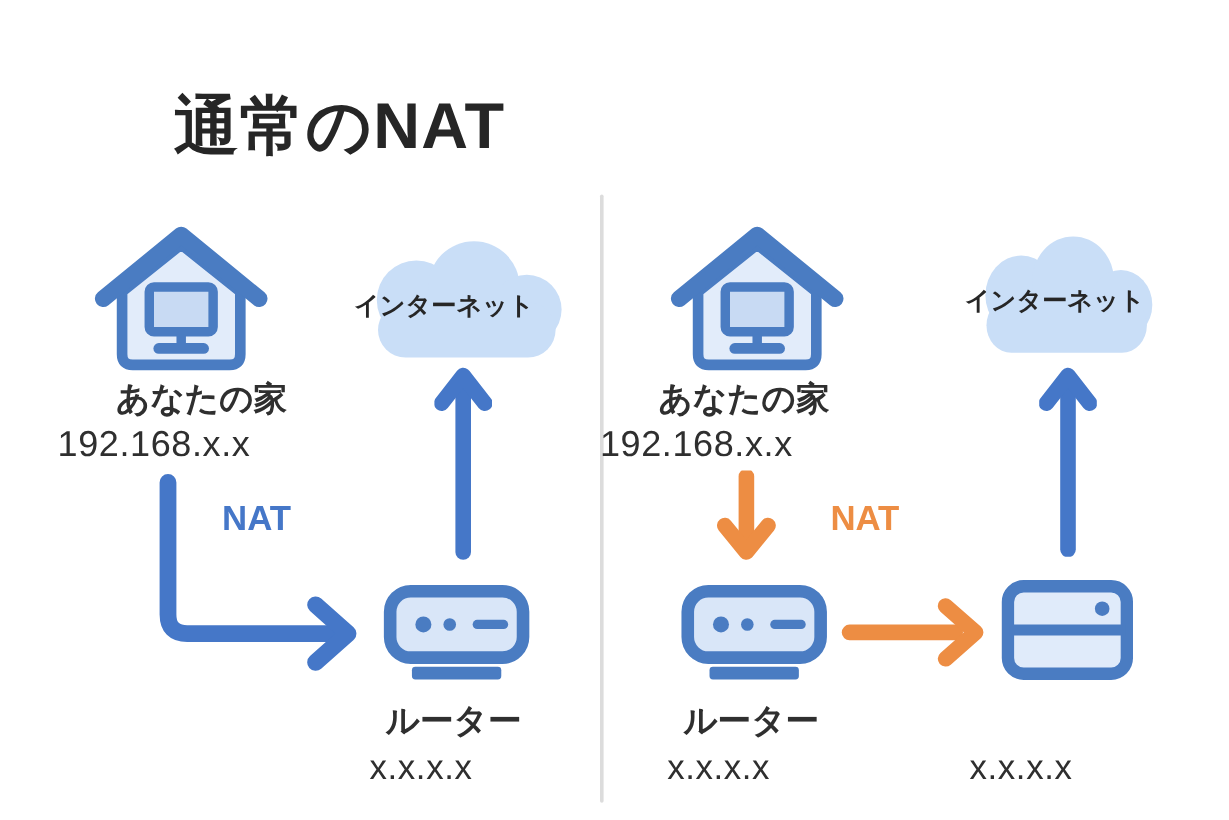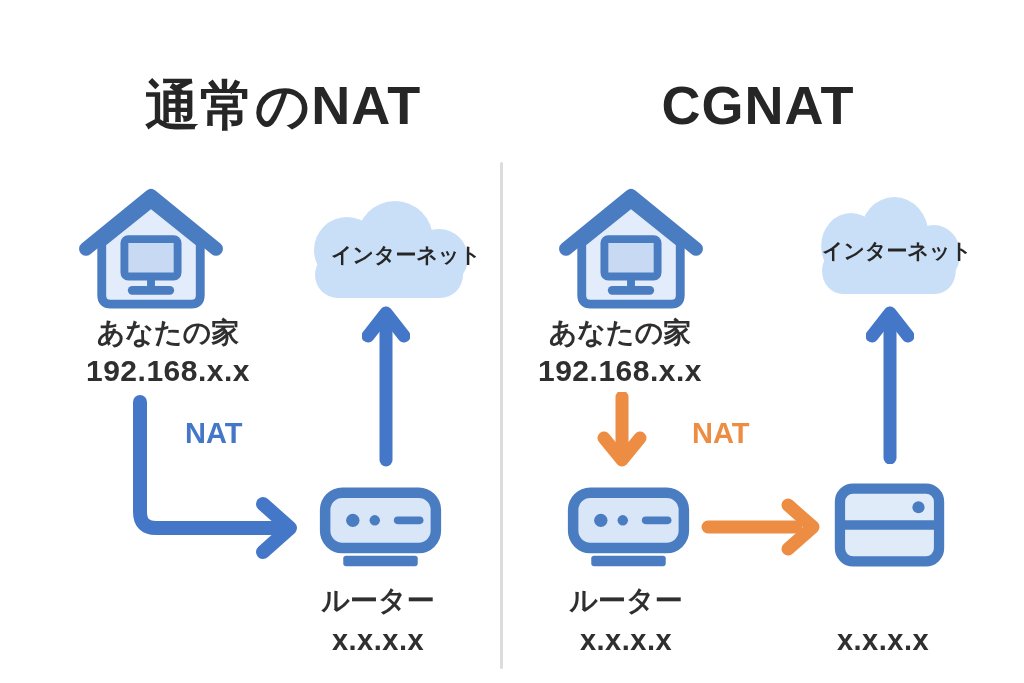--- a/index.html
+++ b/index.html
@@ -8,29 +8,29 @@
     font-family:"Liberation Sans","DejaVu Sans",sans-serif;
     margin-top:44px;
   }
   .abs{position:absolute;}
   section{position:absolute;inset:0;}
   .title{
     font-size:54px;font-weight:800;color:#262626;text-align:center;
     letter-spacing:1px;line-height:1.1;
   }
   .label{font-size:28px;font-weight:700;color:#2f2f2f;text-align:center;line-height:1.2;}
-  .ip{font-size:30px;font-weight:700;color:#2f2f2f;text-align:center;letter-spacing:.5px;}
+  .ip{font-size:30px;font-weight:400;color:#2f2f2f;letter-spacing:.5px;}
   .nat-note{font-size:29px;font-weight:800;text-align:left;line-height:1.5;}
   .nat-note.blue{color:#4577c8;}
   .nat-note.orange{color:#ed8d43;}
   .cloud-wrap{position:absolute;}
   .cloud-wrap svg{position:absolute;left:0;top:0;}
   .cloud-label{
     position:absolute;left:0;right:0;top:44%;transform:translateY(-8%);
-    font-size:21px;font-weight:700;color:#262626;text-align:right;
+    font-size:21px;font-weight:700;color:#262626;text-align:left;
   }
   .divider{position:absolute;background:#dcdcdc;border-radius:2px;}
 </style>
 </head>
 <body>
 
 <div class="canvas">
 
   <section>
 
@@ -80,21 +80,20 @@
     </svg>
 
     <div class="abs label" style="left:308px;top:540px;width:140px;">ルーター</div>
     <div class="abs ip" style="left:308px;top:580px;width:140px;font-size:29px;">x.x.x.x</div>
   </section>
 
   <div class="divider" style="left:500px;top:118px;width:3px;height:507px;"></div>
 
   <section>
 
-    <div class="abs title" style="left:538px;top:32px;width:440px;">CGNAT</div>
 
     <svg class="abs" style="left:552px;top:136px;" width="158" height="132" viewBox="0 0 160 134">
       <path d="M30 64 L80 24 L130 64 L130 117 Q130 126 121 126 L39 126 Q30 126 30 117 Z" fill="#e2ecfa" stroke="#4a7cc2" stroke-width="9" stroke-linejoin="round"></path>
       <path d="M14 70 L80 16 L146 70" fill="none" stroke="#4a7cc2" stroke-width="14" stroke-linecap="round" stroke-linejoin="round"></path>
       <rect x="53" y="60" width="54" height="38" rx="4" fill="#c8daf3" stroke="#4a7cc2" stroke-width="8"></rect>
       <path d="M80 100 L80 110" stroke="#4a7cc2" stroke-width="8"></path>
       <path d="M61 112 L99 112" stroke="#4a7cc2" stroke-width="9" stroke-linecap="round"></path>
     </svg>
 
     <div class="cloud-wrap" style="left:804px;top:150px;width:168px;height:102px;">

